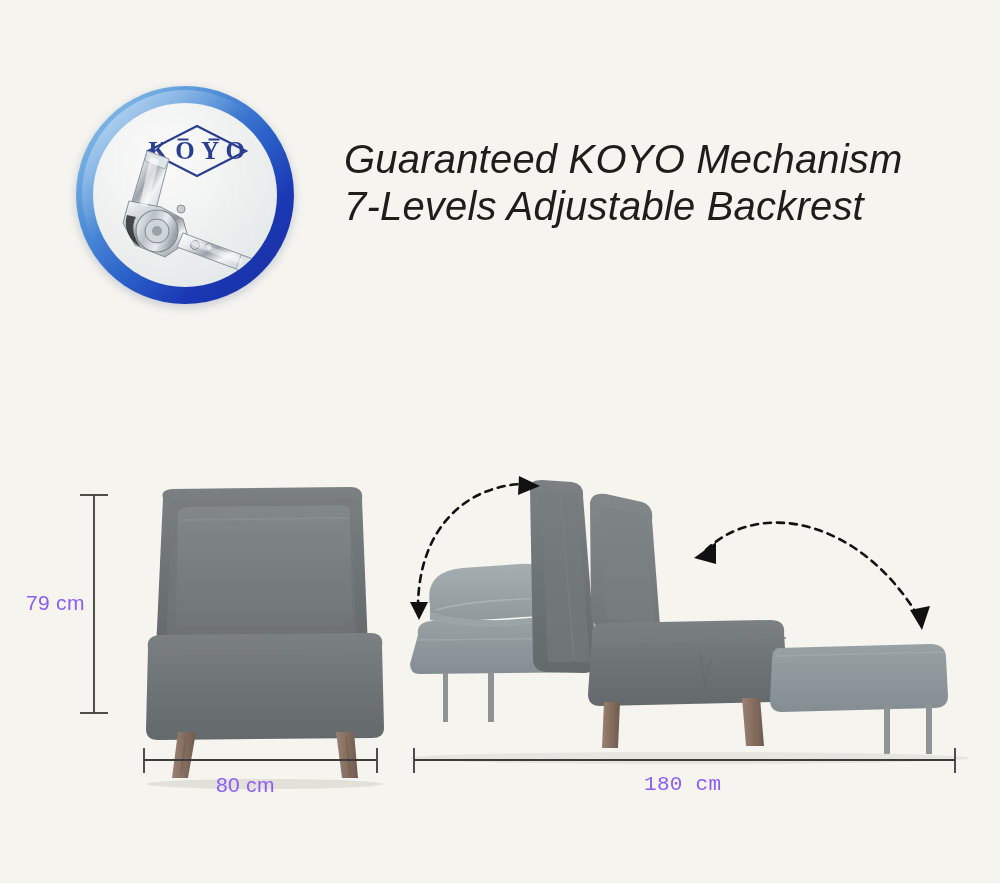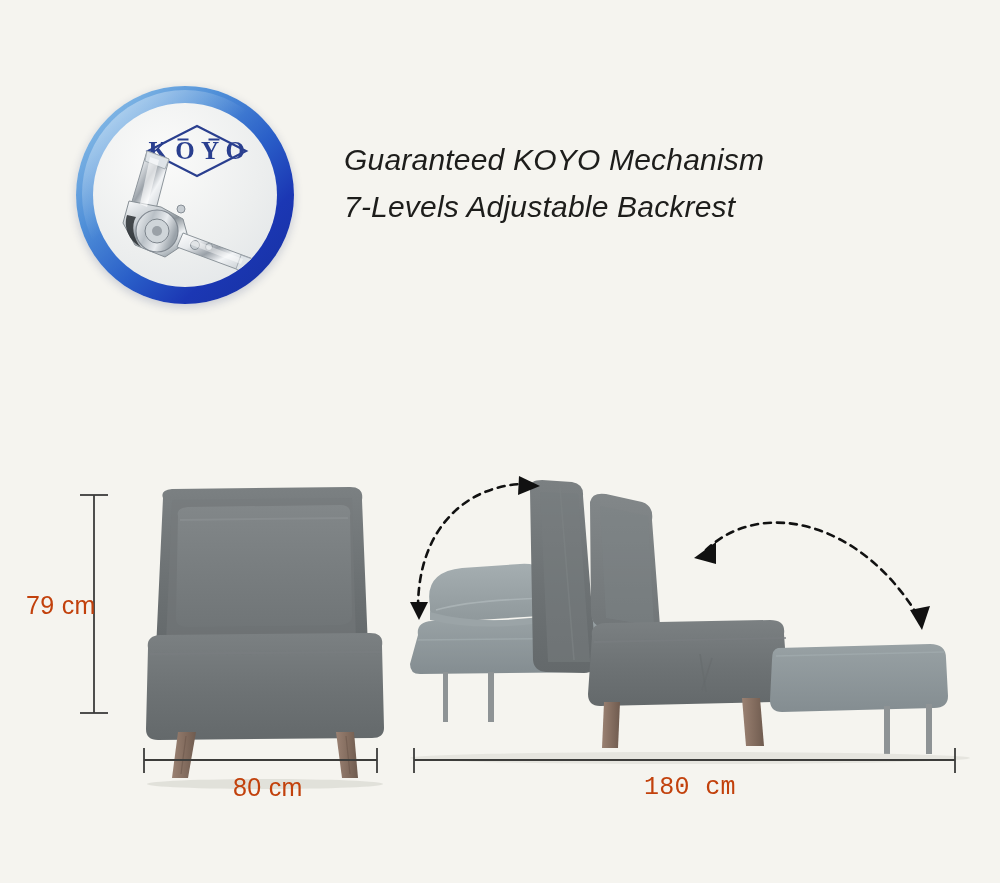--- a/index.html
+++ b/index.html
@@ -93,52 +93,52 @@
   #hinge svg { display: block; }
 
   
   #headline {
     position: absolute;
     left: 344px;
     top: 136px;
     width: 600px;
   }
   .headline-line {
-    font-size: 30px;
+    font-size: 40px;
     font-style: italic;
     font-weight: 400;
     letter-spacing: 0.2px;
     line-height: 47px;
     white-space: nowrap;
     color: #1d1d1b;
   }
 
   
   #diagram {
     position: absolute;
     left: 0;
     top: 440px;
     width: 1000px;
     height: 400px;
   }
   #diagram-svg { display: block; }
 
   .dim-label {
     position: absolute;
-    font-size: 25px;
-    color: #c2410c;
+    font-size: 21px;
+    color: #8b5cf6;
     white-space: nowrap;
     letter-spacing: 0.3px;
   }
   #label-height {
     left: 26px;
     top: 591px;
   }
   #label-width-chair {
-    left: 233px;
+    left: 216px;
     top: 773px;
     text-align: center;
   }
   #label-width-bed {
     left: 644px;
     top: 773px;
     font-family: Liberation Mono, monospace;
   }
 </style>
 </head>

